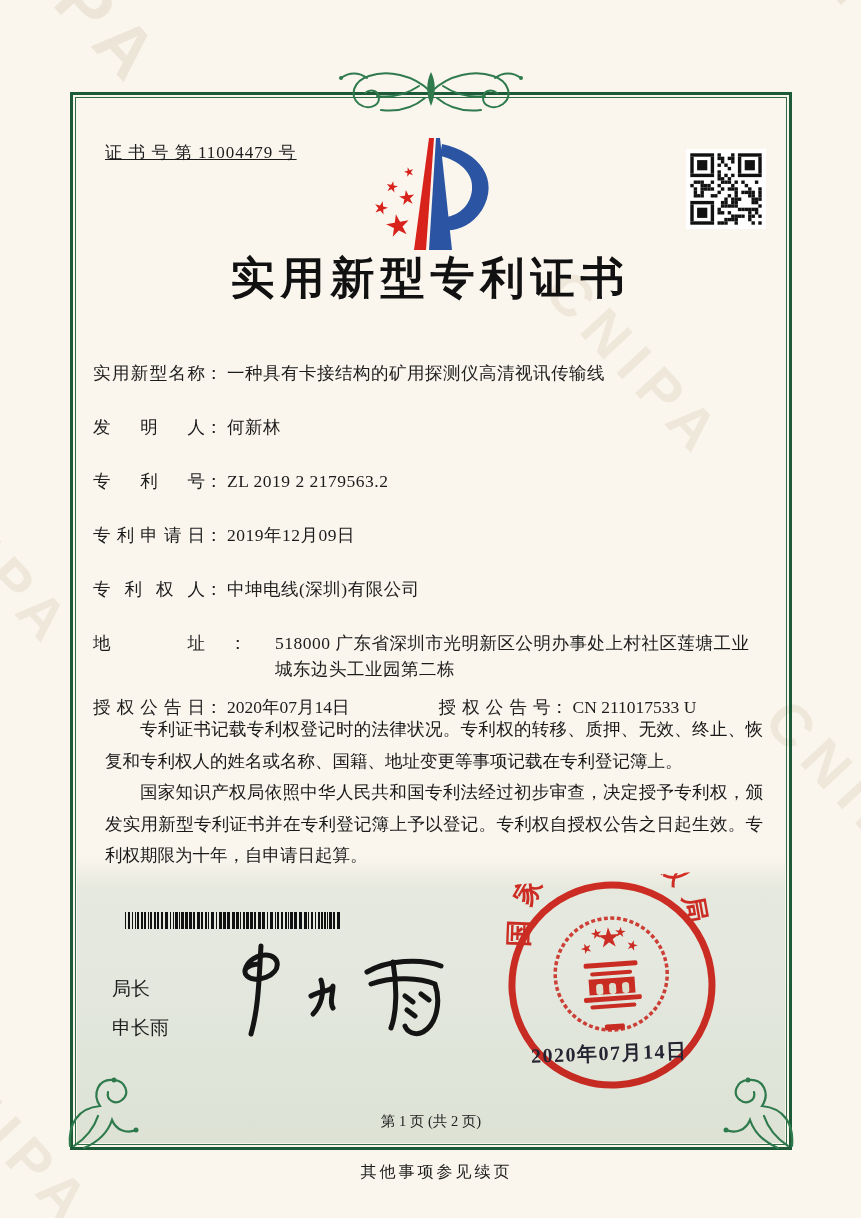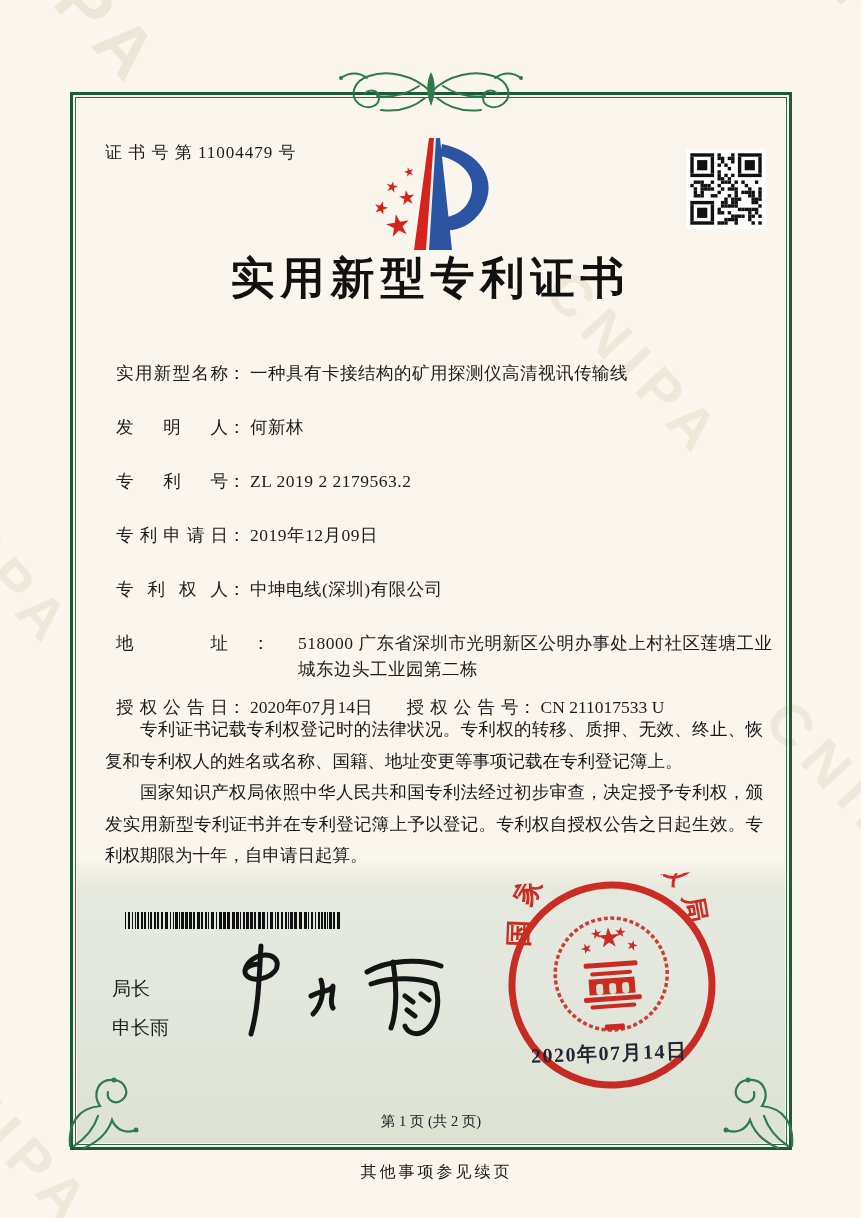--- a/index.html
+++ b/index.html
@@ -25,35 +25,35 @@
   .frame-inner { position:absolute; inset:2px; border:1px solid #2e6b45; }
   .band {
     position:absolute; left:4px; right:4px; bottom:4px; height:288px;
     background:linear-gradient(180deg, rgba(226,230,219,0) 0%, rgba(226,230,219,.85) 12%, #e4e8df 35%, #dde2d5 100%);
   }
   .ornament-top { position:absolute; left:50%; top:66px; transform:translateX(-50%); z-index:3; }
   .ornament-corner { position:absolute; z-index:3; }
   .ornament-corner.left  { left:64px;  top:1072px; }
   .ornament-corner.right { left:718px; top:1072px; transform:scaleX(-1); }
   
-  .cert-no { position:absolute; left:105px; top:141px; z-index:2; font-size:17px; letter-spacing:1px; }
+  .cert-no { position:absolute; left:105px; top:141px; z-index:2; font-size:17px; letter-spacing:1px;text-decoration:underline; }
   .logo    { position:absolute; left:352px; top:132px; z-index:2; }
   .qr      { position:absolute; left:686px; top:149px; z-index:2; background:#fff; }
   .title   {
     position:absolute; left:0; right:0; top:249px; z-index:2; text-align:center;
     font-size:44px; font-weight:700; letter-spacing:6px; color:#111;
   }
   
-  .fields { position:absolute; left:116px; top:360px; width:662px; z-index:2; font-size:17.5px; }
+  .fields { position:absolute; left:93px; top:360px; width:662px; z-index:2; font-size:17.5px; }
   .field-row { display:flex; align-items:flex-start; line-height:26px; margin-bottom:28px; }
   .field-row.addr { margin-bottom:12px;gap:24px; }
   .lbl { display:inline-block; width:112px; text-align:justify; text-align-last:justify; flex:none; }
   .colon { flex:none; width:22px; }
   .val { flex:1; letter-spacing:.5px; }
-  .grant-pair2 { margin-left:34px; display:flex;align-items:center; }
+  .grant-pair2 { margin-left:89px; display:flex;align-items:center; }
   
   .paras { position:absolute; left:105px; top:714px; width:658px; z-index:2; }
   .paras p { font-size:17.5px; line-height:31.5px; text-align:justify; text-indent:2em; color:#191919; }
   
   .barcode { position:absolute; left:125px; top:912px; z-index:2; }
   .signer { position:absolute; left:112px; top:976px; z-index:2;
             font-family:"Liberation Sans","DejaVu Sans",sans-serif; font-size:19px; color:#1c1c1c; }
   .signer div { margin-bottom:13px; }
   .signature { position:absolute; left:225px; top:936px; z-index:2; }
   .seal { position:absolute; left:505px; top:878px; z-index:2; transform:rotate(-4deg);

